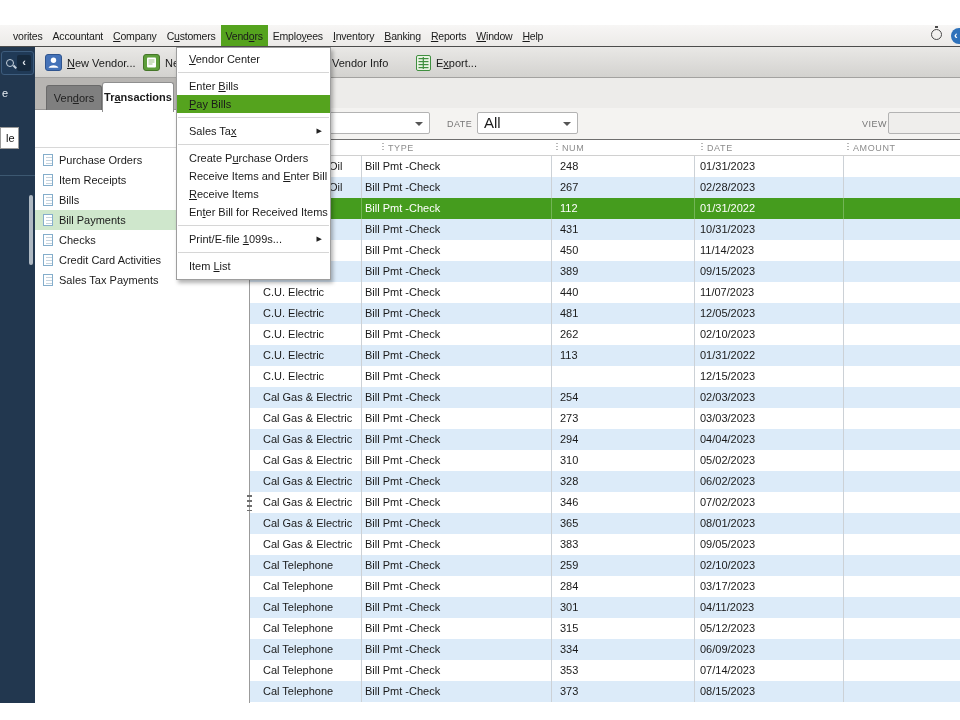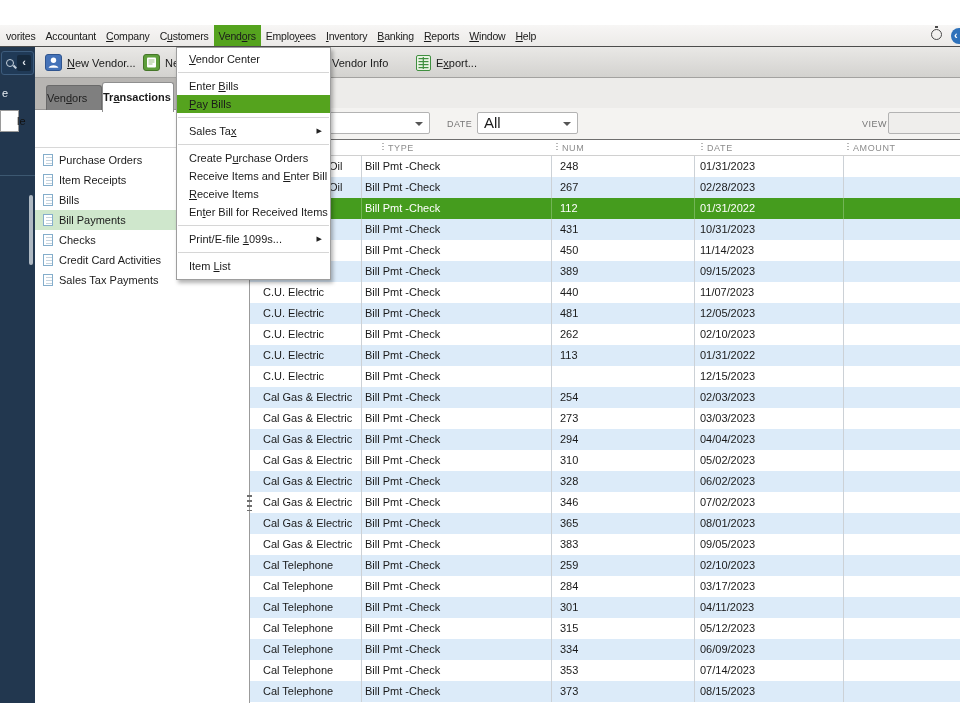--- a/index.html
+++ b/index.html
@@ -5,56 +5,56 @@
   * { margin:0; padding:0; box-sizing:border-box; }
   html,body { background:#fff; }
   .screen { position:relative; width:960px; height:720px; background:#fff; overflow:hidden;
             font-family:"Liberation Sans","DejaVu Sans",sans-serif; color:#1a1a1a; }
 
   
   .menubar { position:absolute; left:0; top:25px; width:960px; height:22px;
              background:linear-gradient(#f7f6f5,#eceae8); border-bottom:1px solid #4c4c4c;
              display:flex; align-items:stretch; font-size:10.5px; letter-spacing:-0.2px; }
   .mb-item { display:flex; align-items:center; padding:0 5px; cursor:default; white-space:nowrap; }
-  .mb-item:first-child { padding-left:6px;text-align:center; }
+  .mb-item:first-child { padding-left:13px;text-align:center; }
   .mb-item.selected { background:#55a31e; }
   .u { text-decoration:underline; }
   .mb-right { position:absolute; right:0; top:0; height:22px; width:34px; }
   .timer-icon { position:absolute; right:18px; top:4px; width:11px; height:11px; border:1.4px solid #4a4a4a;
                 border-radius:50%; }
   .timer-icon:before { content:""; position:absolute; left:3px; top:-4px; width:3px; height:2px; background:#4a4a4a; }
   .blue-circle { position:absolute; right:-7px; top:3px; width:16px; height:16px; border-radius:50%;
                  background:#2e71ba; color:#fff; font-size:11px; font-weight:bold; text-align:left;
                  line-height:15px; padding-left:3px; }
 
   
   .navstrip { position:absolute; left:0; top:47px; width:35px; height:656px; background:#22374f; }
   .search-box { position:absolute; left:1px; top:4px; width:33px; height:24px; background:#203a57;
                 border:1px solid #3d5c7d; border-radius:3px; display:flex; align-items:center; }
   .mag { position:relative; width:8px; height:8px; border:1.5px solid #c7d2dd; border-radius:50%; margin-left:4px; }
   .mag:after { content:""; position:absolute; left:6px; top:6px; width:4px; height:1.5px; background:#c7d2dd;
                transform:rotate(45deg); }
   .collapse-btn { position:absolute; right:2px; top:3px; width:14px; height:16px; background:#16293d;
                   border-radius:2px; color:#e8eef4; font-size:11px; font-weight:bold; text-align:center; line-height:15px; }
   .partial-e { position:absolute; left:2px; top:40px; color:#e6ecf2; font-size:11px; }
-  .tooltip-le { position:absolute; left:0; top:63px; width:19px; height:22px; background:#fff;
-                border:1px solid #9a9a9a; color:#111; font-size:11px; line-height:20px; padding-left:16px; }
+  .tooltip-le { position:absolute; left:0; top:80px; width:19px; height:22px; background:#fff;
+                border:1px solid #9a9a9a; color:#111; font-size:11px; line-height:20px; padding-left:5px; }
   .strip-divider { position:absolute; left:0; top:128px; width:35px; height:1px; background:#3d5871; }
   .strip-thumb { position:absolute; left:29px; top:148px; width:4px; height:70px; background:#aeb8c2; border-radius:2px; }
 
   
   .toolbar { position:absolute; left:35px; top:47px; width:925px; height:31px;
              background:linear-gradient(#e9e8e6,#d3d2cf); border-bottom:1px solid #a3a2a0; font-size:11px; }
   .tbtn { position:absolute; top:0; height:31px; display:flex; align-items:center; gap:5px; cursor:default; white-space:nowrap; }
   .tbtn svg { display:block; }
 
   
   .tabband { position:absolute; left:35px; top:78px; width:215px; height:32px;
              background:#b7b5b2; border-bottom:1px solid #979695; }
-  .tab { position:absolute; font-size:11px; text-align:left; cursor:default; }
+  .tab { position:absolute; font-size:11px; text-align:center; cursor:default; }
   .tab.inactive { left:11px; top:7px; width:56px; height:25px; line-height:25px; background:#7f7f7f;
                   border:1px solid #6a6a6a; border-bottom:none; border-radius:3px 3px 0 0; color:#222; }
   .tab.active { left:67px; top:4px; width:72px; height:30px; line-height:28px; background:#fff;
                 border:1px solid #8f8f8f; border-bottom:none; border-radius:3px 3px 0 0; font-weight:bold; z-index:3; }
 
   
   .rightband { position:absolute; left:250px; top:78px; width:710px; height:30px; background:#edecea; }
   .filterbar { position:absolute; left:250px; top:108px; width:710px; height:31px; background:#f4f3f1; overflow:hidden; }
   .combo { position:absolute; top:4px; height:22px; background:#fff; border:1px solid #b3b3b3; border-radius:2px;
            font-size:15px; line-height:20px; padding-left:6px; }

